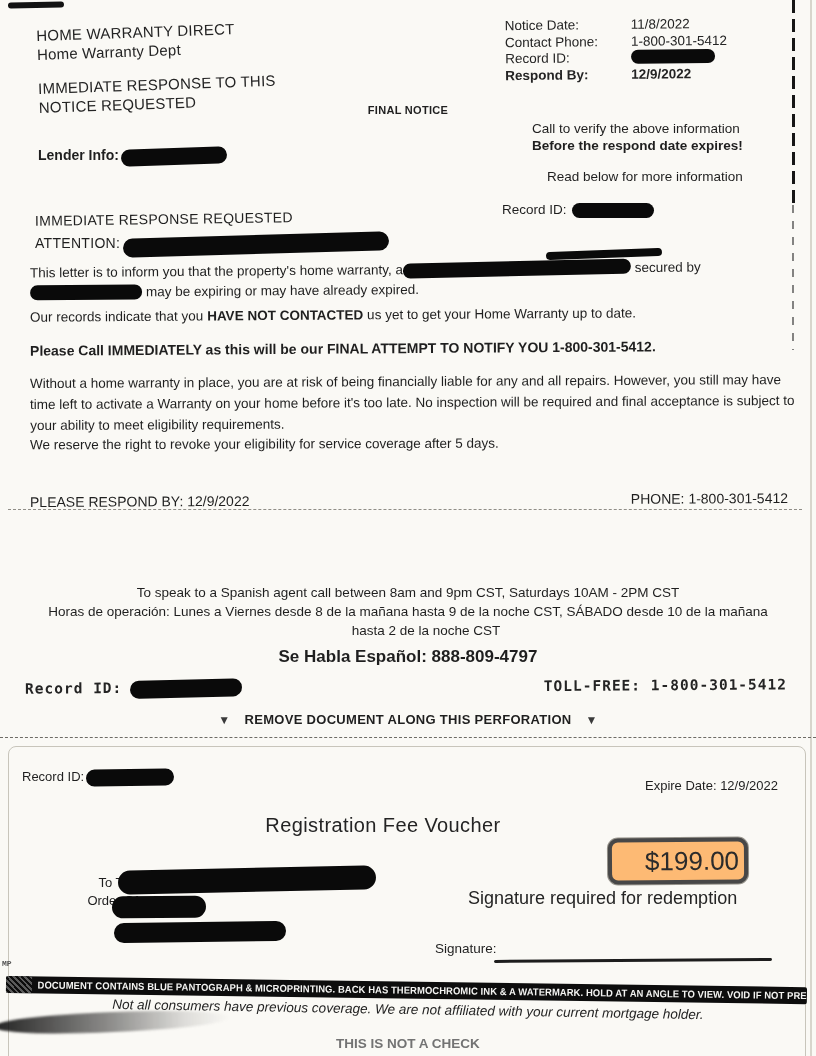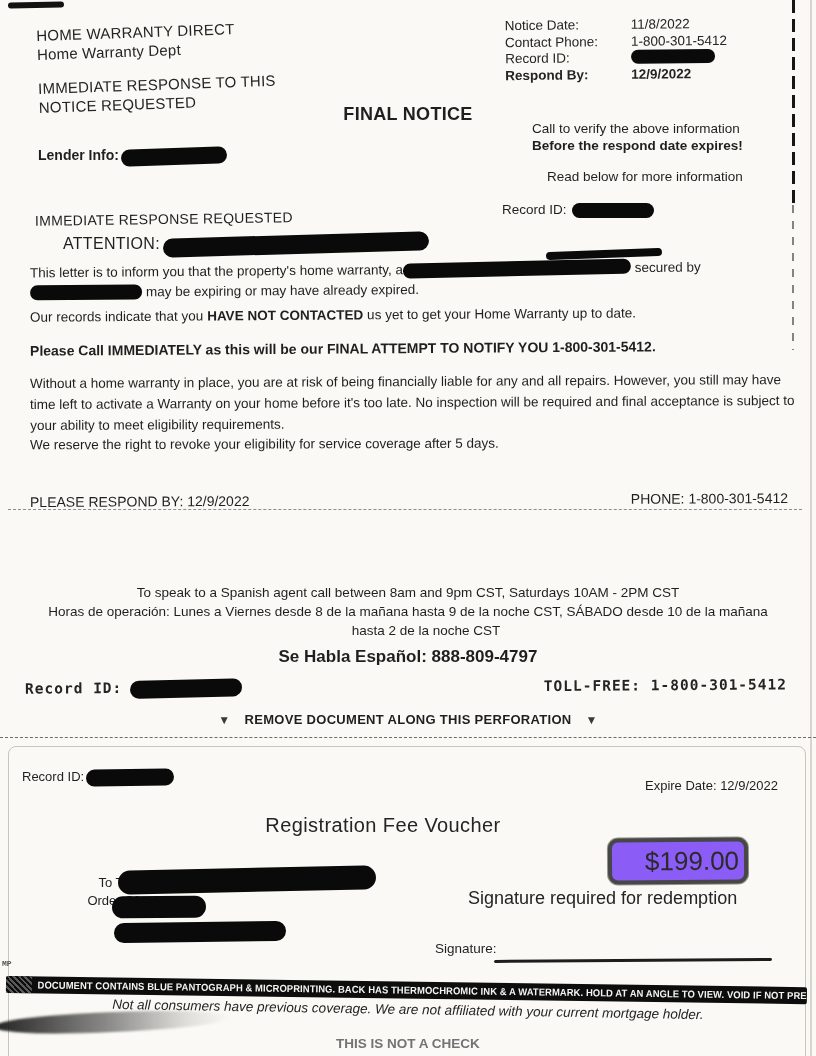--- a/index.html
+++ b/index.html
@@ -21,30 +21,30 @@
   #vdash-b { left:792px; top:205px; width:2px; height:145px; opacity:.55;
     background:repeating-linear-gradient(180deg,#222 0 8px, transparent 8px 16px); }
   #edge-line { left:810px; top:0; width:2px; height:1056px; background:#d8d5cc; }
   
   #header-left { left:36px; top:26px; font-size:15px; line-height:19px; transform:rotate(-2deg); transform-origin:left top; letter-spacing:.2px; color:#242424; }
   #header-imm { margin-top:15px; }
   #header-meta { left:505px; top:17px; font-size:13.5px; line-height:16.5px; transform:rotate(-.6deg); color:#242424; }
   #header-meta .row { display:flex; }
   #header-meta .lbl { width:126px; }
   #header-meta .bar { width:84px; height:14px; vertical-align:middle; }
-  #final-notice { top:104px; font-size:18px; letter-spacing:.3px; }
+  #final-notice { top:104px; font-size:11px; letter-spacing:.3px; }
   
   #lender-row { left:38px; top:147px; font-size:14px; }
   #lender-row .bar { width:106px; height:17px; vertical-align:middle; transform:rotate(-2deg); margin-left:2px; }
   #verify-block { left:532px; top:120px; font-size:13.5px; line-height:17px; }
   #read-below { margin-top:14px;text-align:right; }
   #record-id-right { left:502px; top:202px; font-size:13.5px; }
   #record-id-right .bar { width:82px; height:15px; vertical-align:middle; margin-left:5px; }
   #imm-resp { left:35px; top:211px; font-size:14px; letter-spacing:.3px; transform:rotate(-.8deg); }
-  #attention-row { left:35px; top:235px; font-size:16px; letter-spacing:.3px;margin-left:28px; }
+  #attention-row { left:35px; top:235px; font-size:14px; letter-spacing:.3px; }
   #attention-row .bar { width:266px; height:19px; vertical-align:middle; transform:rotate(-1.6deg); margin-left:3px; border-radius:10px; }
   #redact-frag { left:546px; top:250px; width:116px; height:8px; background:#0a0a0a; border-radius:4px; transform:rotate(-2deg); }
   
   .para { left:30px; width:775px; line-height:20px; }
   #para1 { top:260px; transform:rotate(-.5deg); }
   #para1 .bar { height:15px; vertical-align:text-bottom; }
   #para1 .bar.w1 { width:228px; transform:rotate(-.8deg); }
   #para1 .bar.w2 { width:112px; }
   #para2 { top:305px; transform:rotate(-.4deg); }
   #para3 { top:338px; font-size:14px; transform:rotate(-.4deg); }
@@ -65,21 +65,21 @@
   #perf-text { top:712px; font-size:13px; letter-spacing:.3px; }
   #perf-text .arrow { font-size:12px; color:#3a3a3a; padding:0 14px; }
   #perf-line { left:0; top:737px; width:816px; border-top:1.6px dashed #6e6c66; }
   
   #voucher-border { left:8px; top:746px; width:798px; height:318px; border:1px solid #c8c5bb; border-radius:8px; }
   #v-record { left:22px; top:769px; font-size:13px; }
   #v-record .bar { width:88px; height:17px; vertical-align:middle; margin-left:2px; transform:rotate(-1deg); }
   #v-expire { left:645px; top:778px; font-size:13px; }
   #v-title { top:814px; font-size:20px; letter-spacing:.4px; transform:translateX(-25px); color:#242424; }
   #amount-box { left:608px; top:838px; width:140px; height:46px; border:4px solid #474747; border-radius:10px;
-    box-shadow:0 0 0 1px #97948c; background:#8b5cf6; display:flex; align-items:center; justify-content:center;
+    box-shadow:0 0 0 1px #97948c; background:#fdba74; display:flex; align-items:center; justify-content:center;
     font-size:26px; color:#2b2b2b; transform:rotate(-.4deg);padding-left:28px; }
   #to-order { left:60px; top:874px; width:78px; text-align:right; font-size:13px; line-height:18px; }
   #v-bar1 { left:118px; top:868px; width:258px; height:24px; border-radius:12px; transform:rotate(-1.2deg); }
   #v-bar2 { left:112px; top:896px; width:94px; height:22px; border-radius:11px; transform:rotate(-.5deg); }
   #v-bar3 { left:114px; top:922px; width:172px; height:20px; border-radius:10px; transform:rotate(-.8deg); }
   #sig-required { left:468px; top:888px; font-size:18px; color:#242424; }
   #sig-label { left:435px; top:941px; font-size:13.5px; }
   #sig-line { left:494px; top:959px; width:278px; height:3px; background:#1d1d1d; border-radius:2px; transform:rotate(-.4deg); }
   
   #mp-mark { left:2px; top:959px; font-size:8px; font-weight:bold; color:#555;font-family:Liberation Mono, monospace; }

